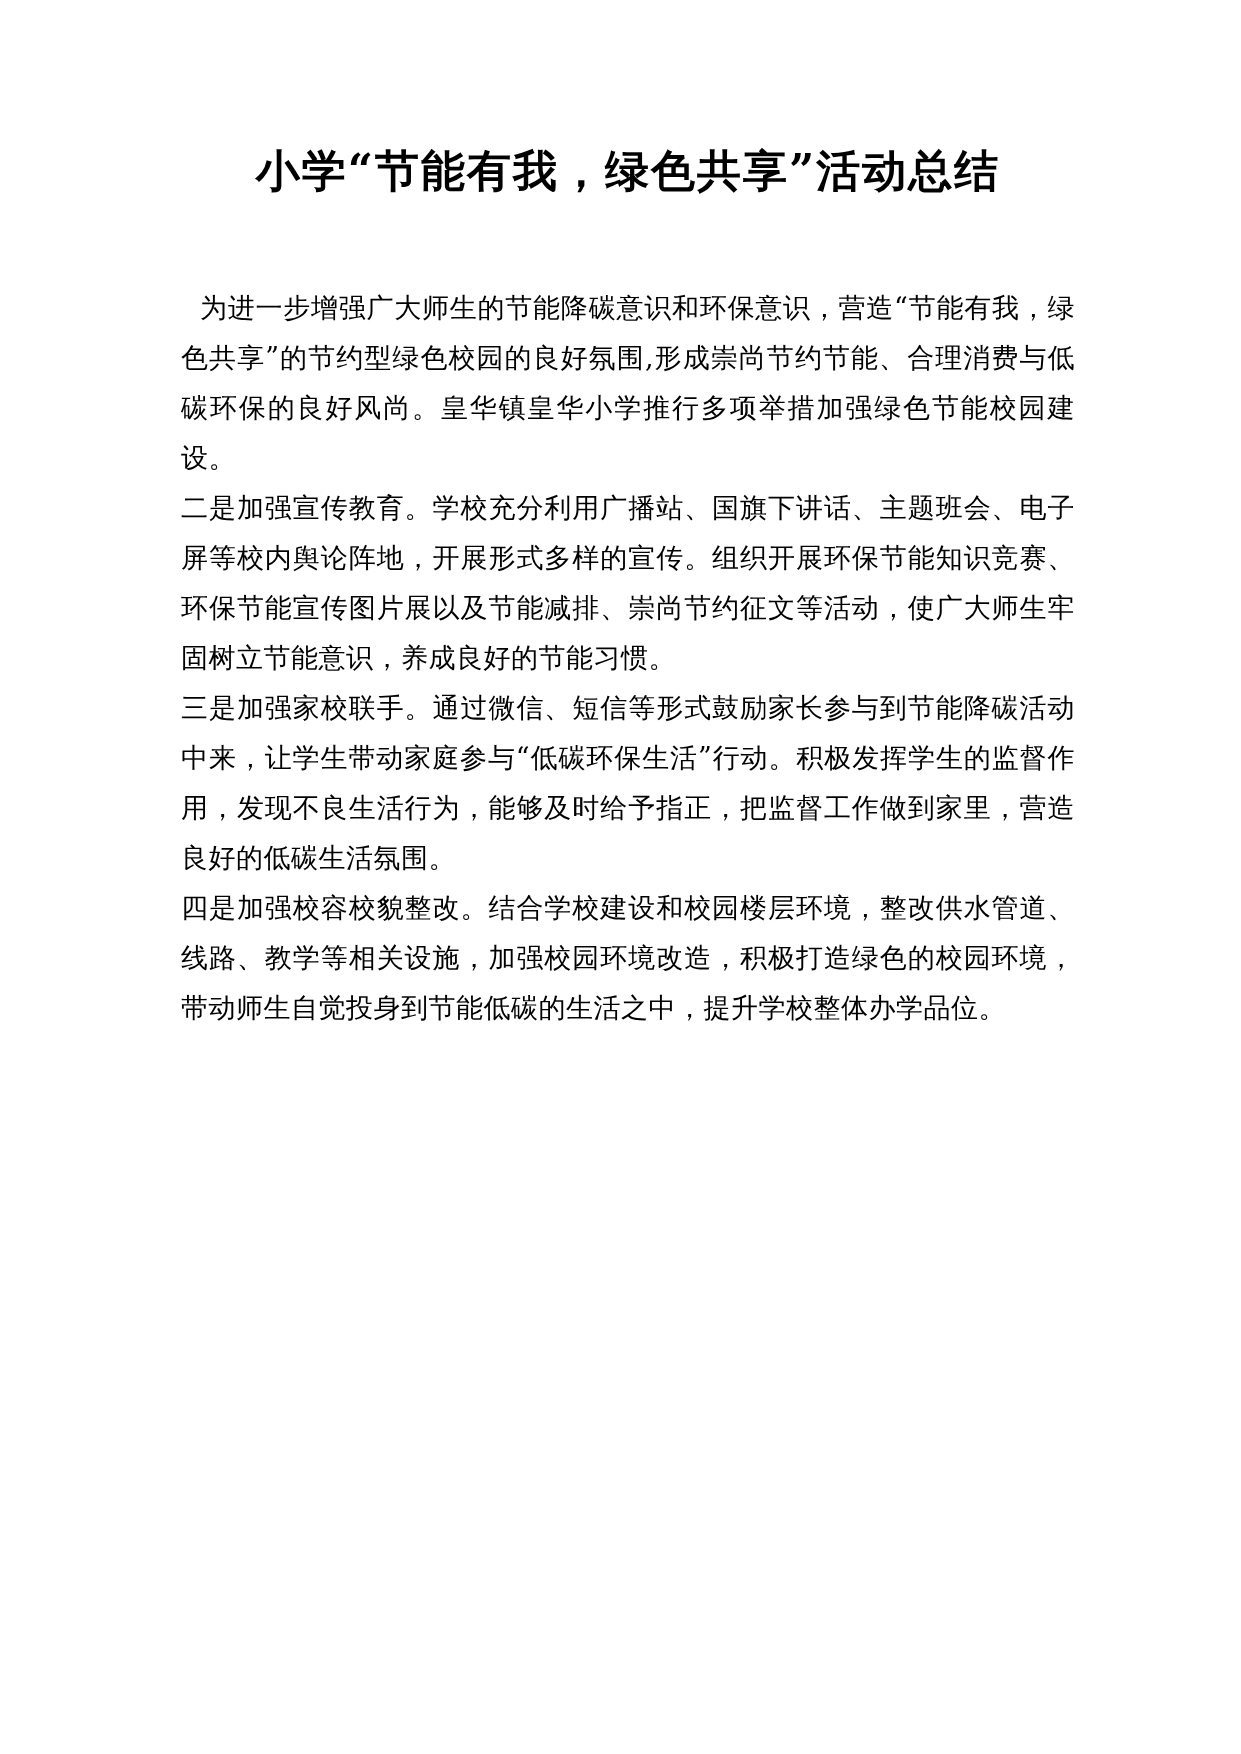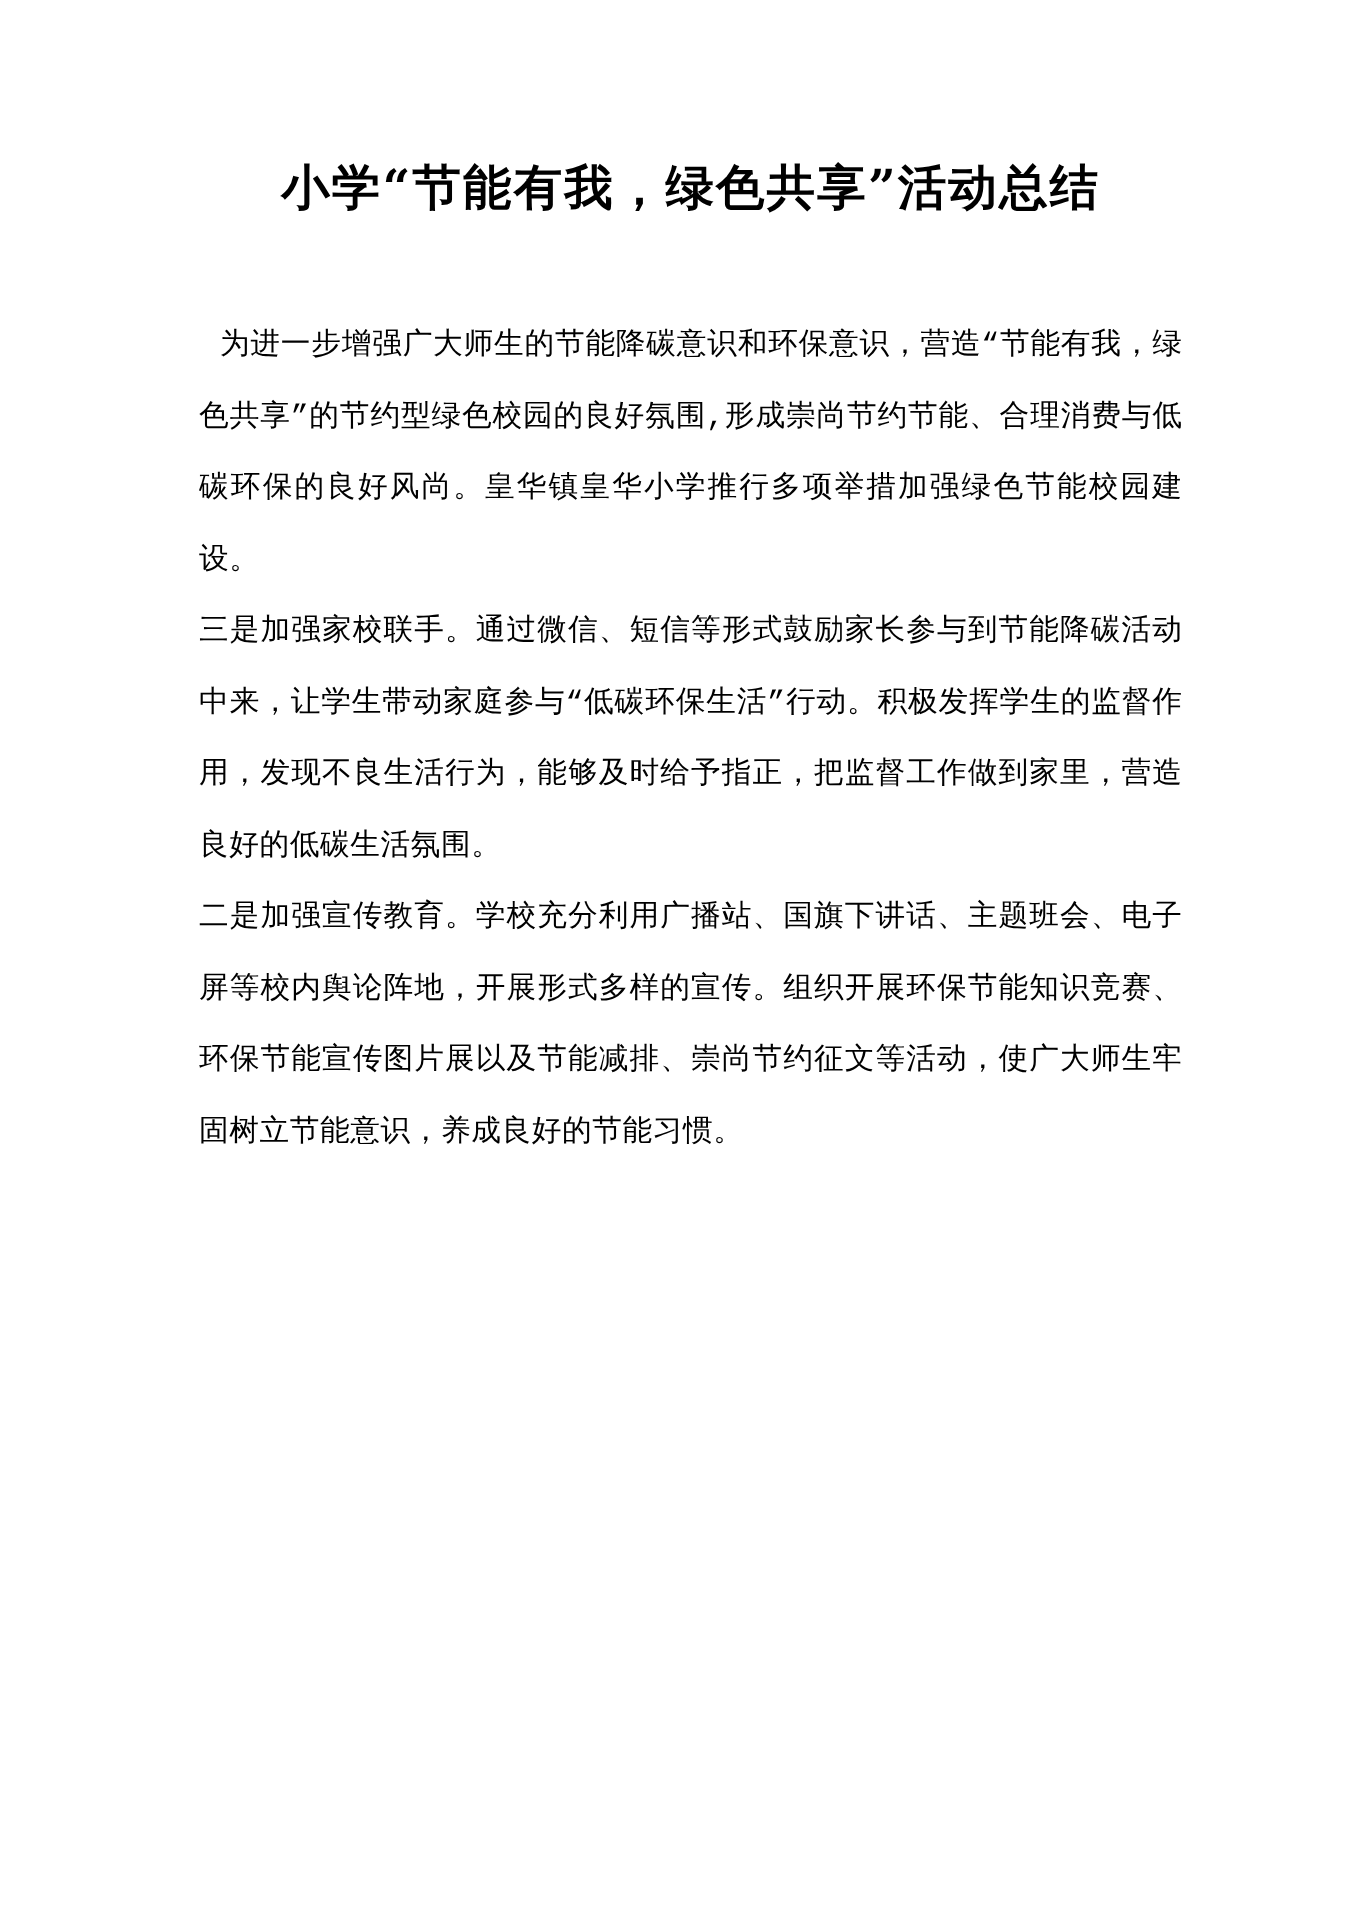--- a/index.html
+++ b/index.html
@@ -23,37 +23,37 @@
     text-align: center;
     font-size: 44px;
     line-height: 66px;
     font-weight: bold;
     letter-spacing: 2px;
     white-space: nowrap;
   }
   .doc-body {
     margin-top: 79px;
     font-size: 27px;
-    line-height: 65px;
+    line-height: 50px;
     text-align: justify;
     text-justify: inter-ideograph;
     letter-spacing: 0.5px;
-    font-family: Liberation Mono, monospace;
   }
   .para {
     margin: 0;
     padding: 0;
   }
   .para.indent {
     text-indent: 0.7em;
   }
 </style>
 </head>
 <body>
 
 <div class="page" style="background: rgb(255, 255, 255); color: rgb(0, 0, 0);">
   <h1 class="title">小学“节能有我，绿色共享”活动总结</h1>
   <div class="doc-body">
       <p class="para indent">为进一步增强广大师生的节能降碳意识和环保意识，营造“节能有我，绿色共享”的节约型绿色校园的良好氛围,形成崇尚节约节能、合理消费与低碳环保的良好风尚。皇华镇皇华小学推行多项举措加强绿色节能校园建设。</p>
+      <p class="para">二是加强宣传教育。学校充分利用广播站、国旗下讲话、主题班会、电子屏等校内舆论阵地，开展形式多样的宣传。组织开展环保节能知识竞赛、环保节能宣传图片展以及节能减排、崇尚节约征文等活动，使广大师生牢固树立节能意识，养成良好的节能习惯。</p>
       <p class="para">三是加强家校联手。通过微信、短信等形式鼓励家长参与到节能降碳活动中来，让学生带动家庭参与“低碳环保生活”行动。积极发挥学生的监督作用，发现不良生活行为，能够及时给予指正，把监督工作做到家里，营造良好的低碳生活氛围。</p>
-      <p class="para">二是加强宣传教育。学校充分利用广播站、国旗下讲话、主题班会、电子屏等校内舆论阵地，开展形式多样的宣传。组织开展环保节能知识竞赛、环保节能宣传图片展以及节能减排、崇尚节约征文等活动，使广大师生牢固树立节能意识，养成良好的节能习惯。</p>
+      <p class="para">四是加强校容校貌整改。结合学校建设和校园楼层环境，整改供水管道、线路、教学等相关设施，加强校园环境改造，积极打造绿色的校园环境，带动师生自觉投身到节能低碳的生活之中，提升学校整体办学品位。</p>
     </div>
 </div>
 
 </body></html>

